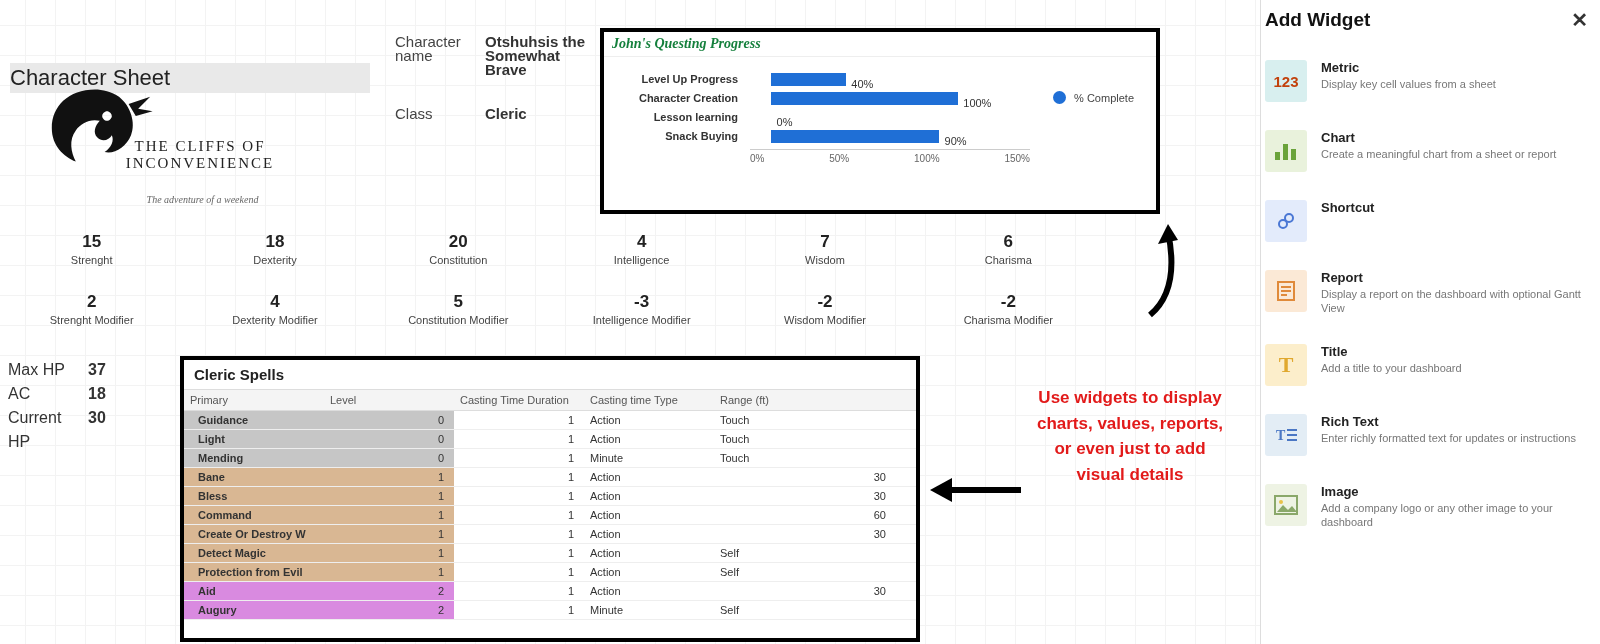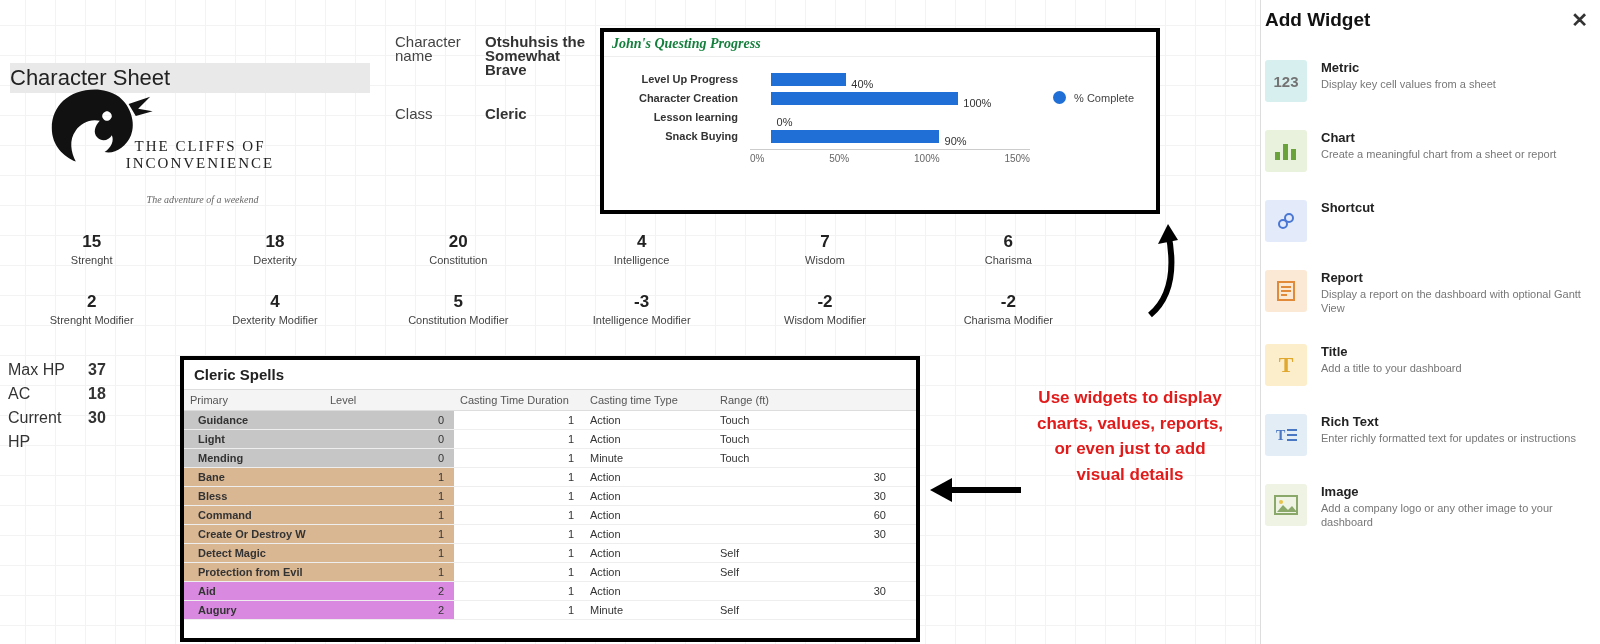--- a/index.html
+++ b/index.html
@@ -279,21 +279,21 @@
     font-size: 13px;
     font-weight: bold;
     color: #222;
     margin-bottom: 2px;
   }
   .widget-text .wt-desc {
     font-size: 11px;
     color: #777;
     line-height: 1.3;
   }
-  .ic-metric { background: #d8efef; color: #737373; font-weight: bold; font-size: 15px; }
+  .ic-metric { background: #d8efef; color: #c2410c; font-weight: bold; font-size: 15px; }
   .ic-chart { background: #e9f2dc; }
   .ic-shortcut { background: #e3ebfb; }
   .ic-report { background: #fbe9d6; }
   .ic-title { background: #fceecb; color: #e0a82e; font-weight: bold; font-size: 22px; font-family: Georgia, serif; }
   .ic-richtext { background: #e3edf5; }
   .ic-image { background: #eef3e4; }
 </style>
 </head>
 <body>
 

